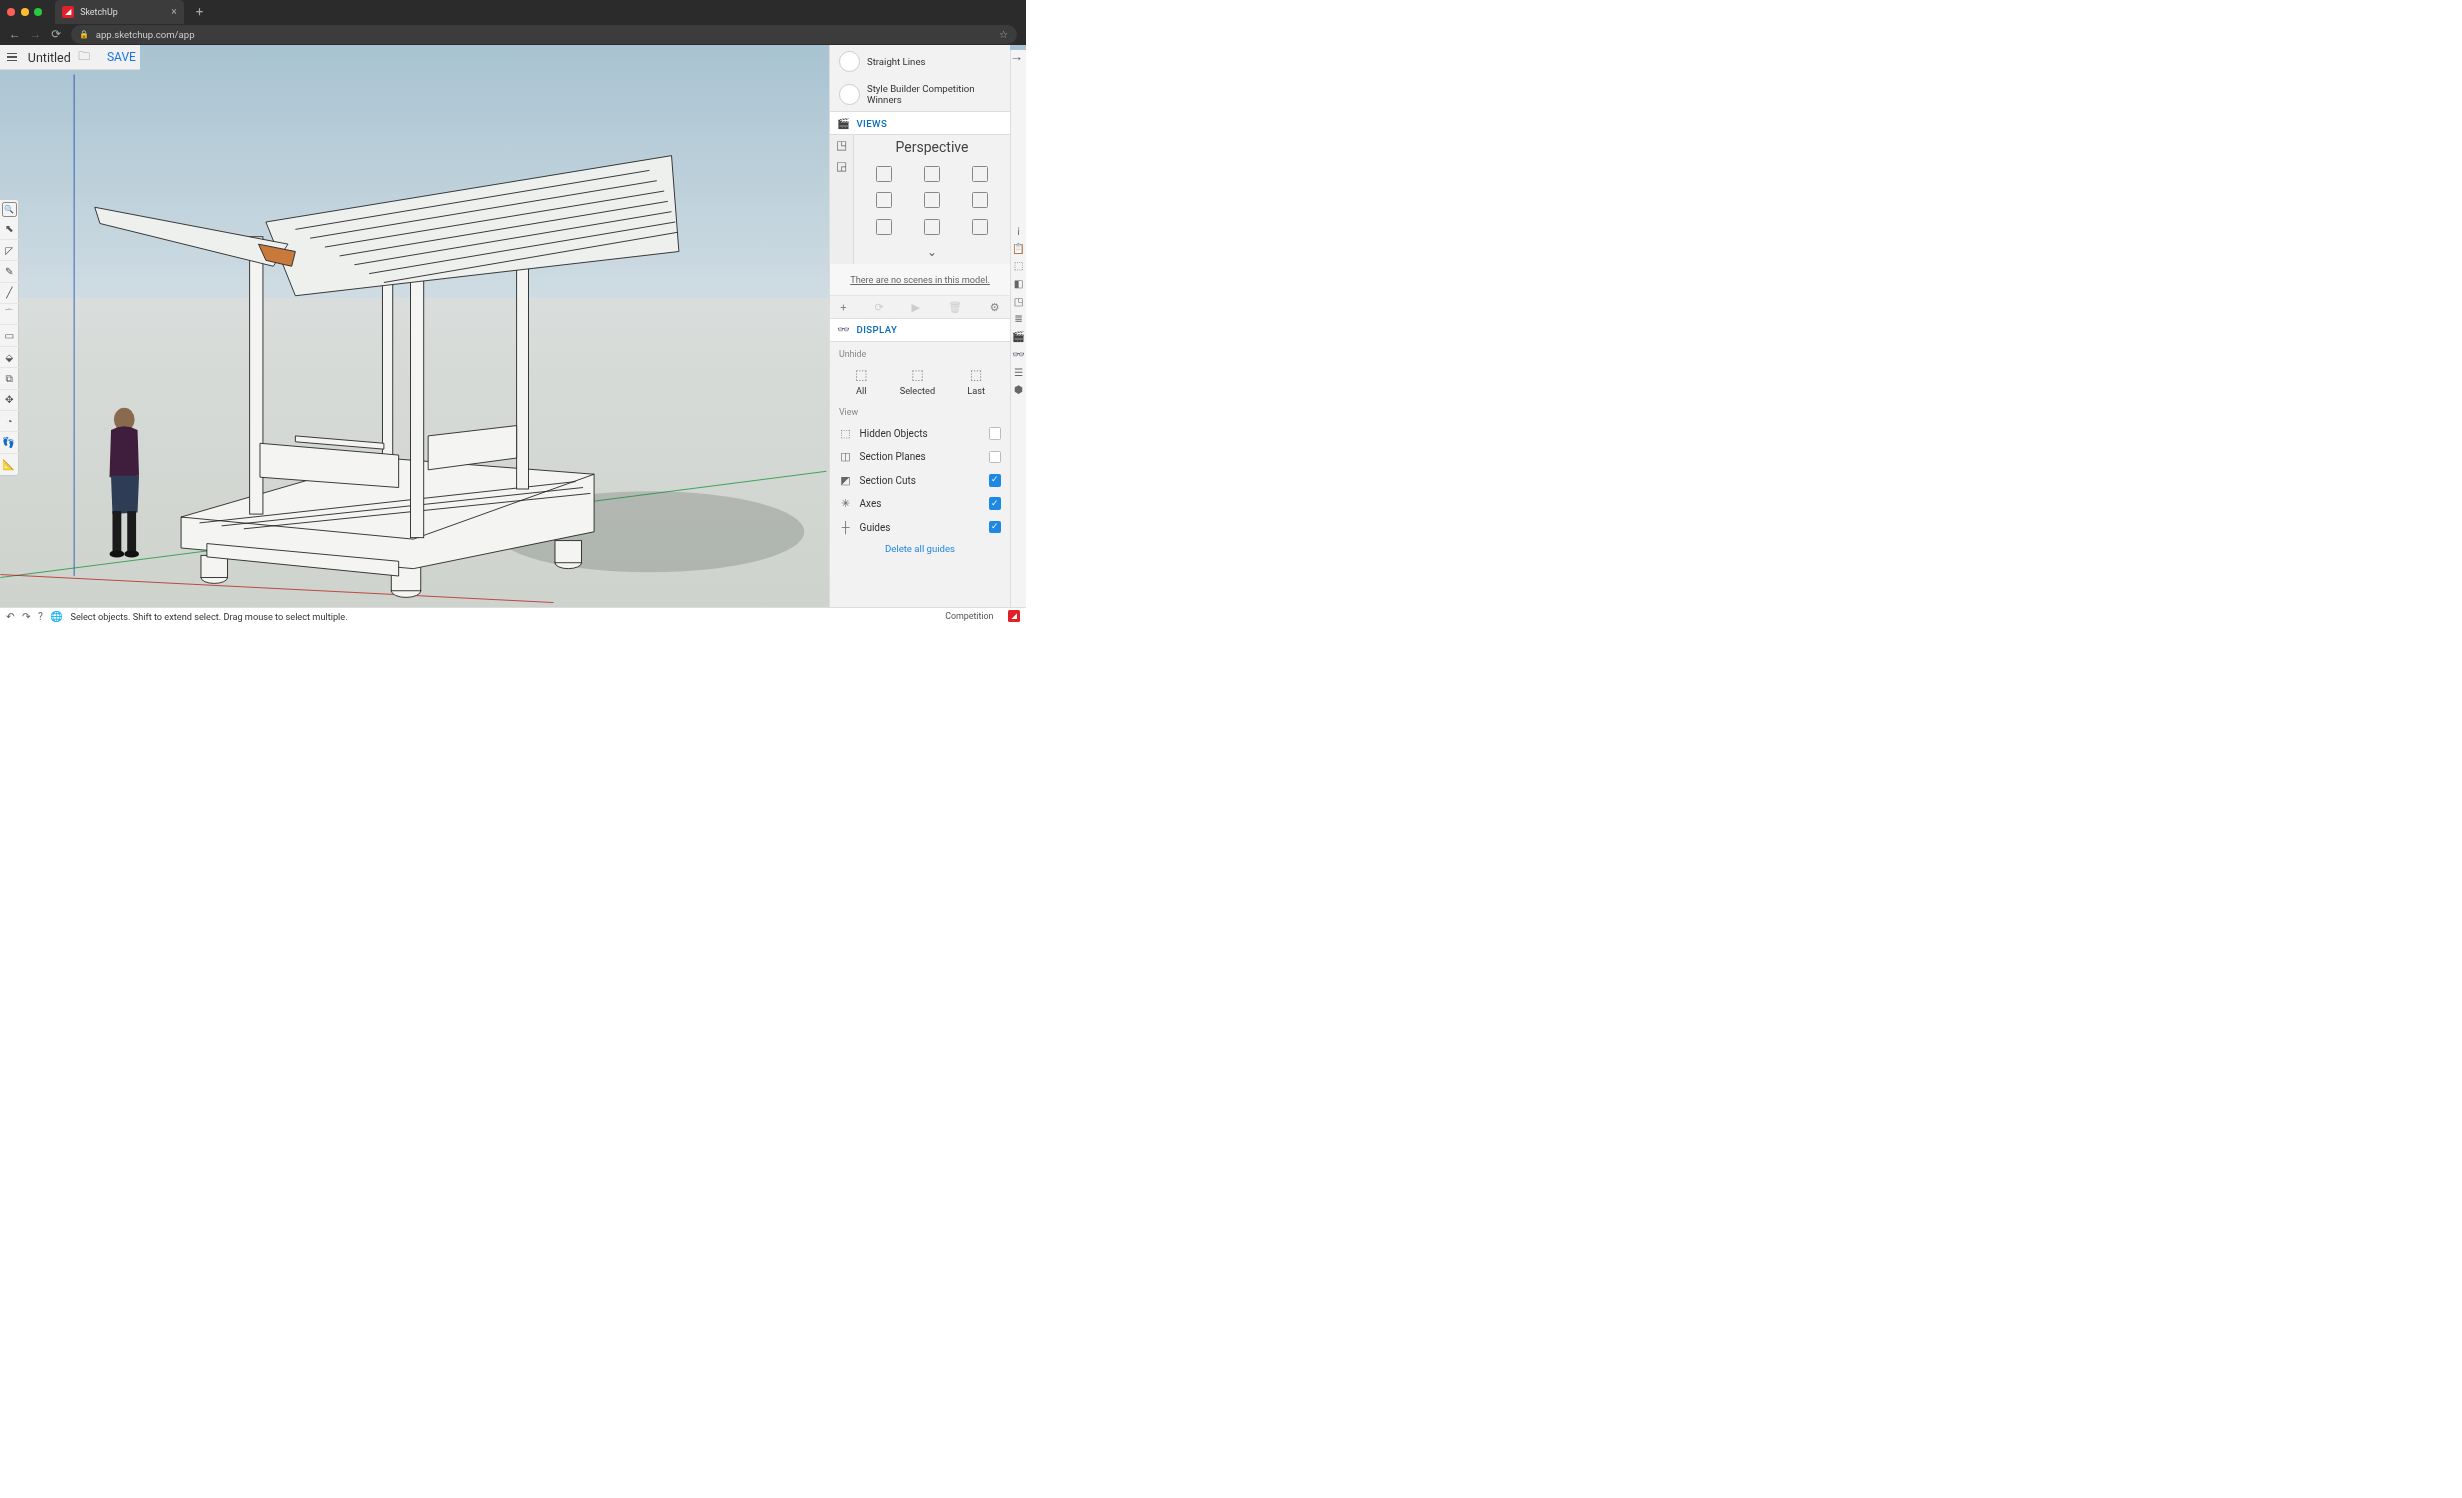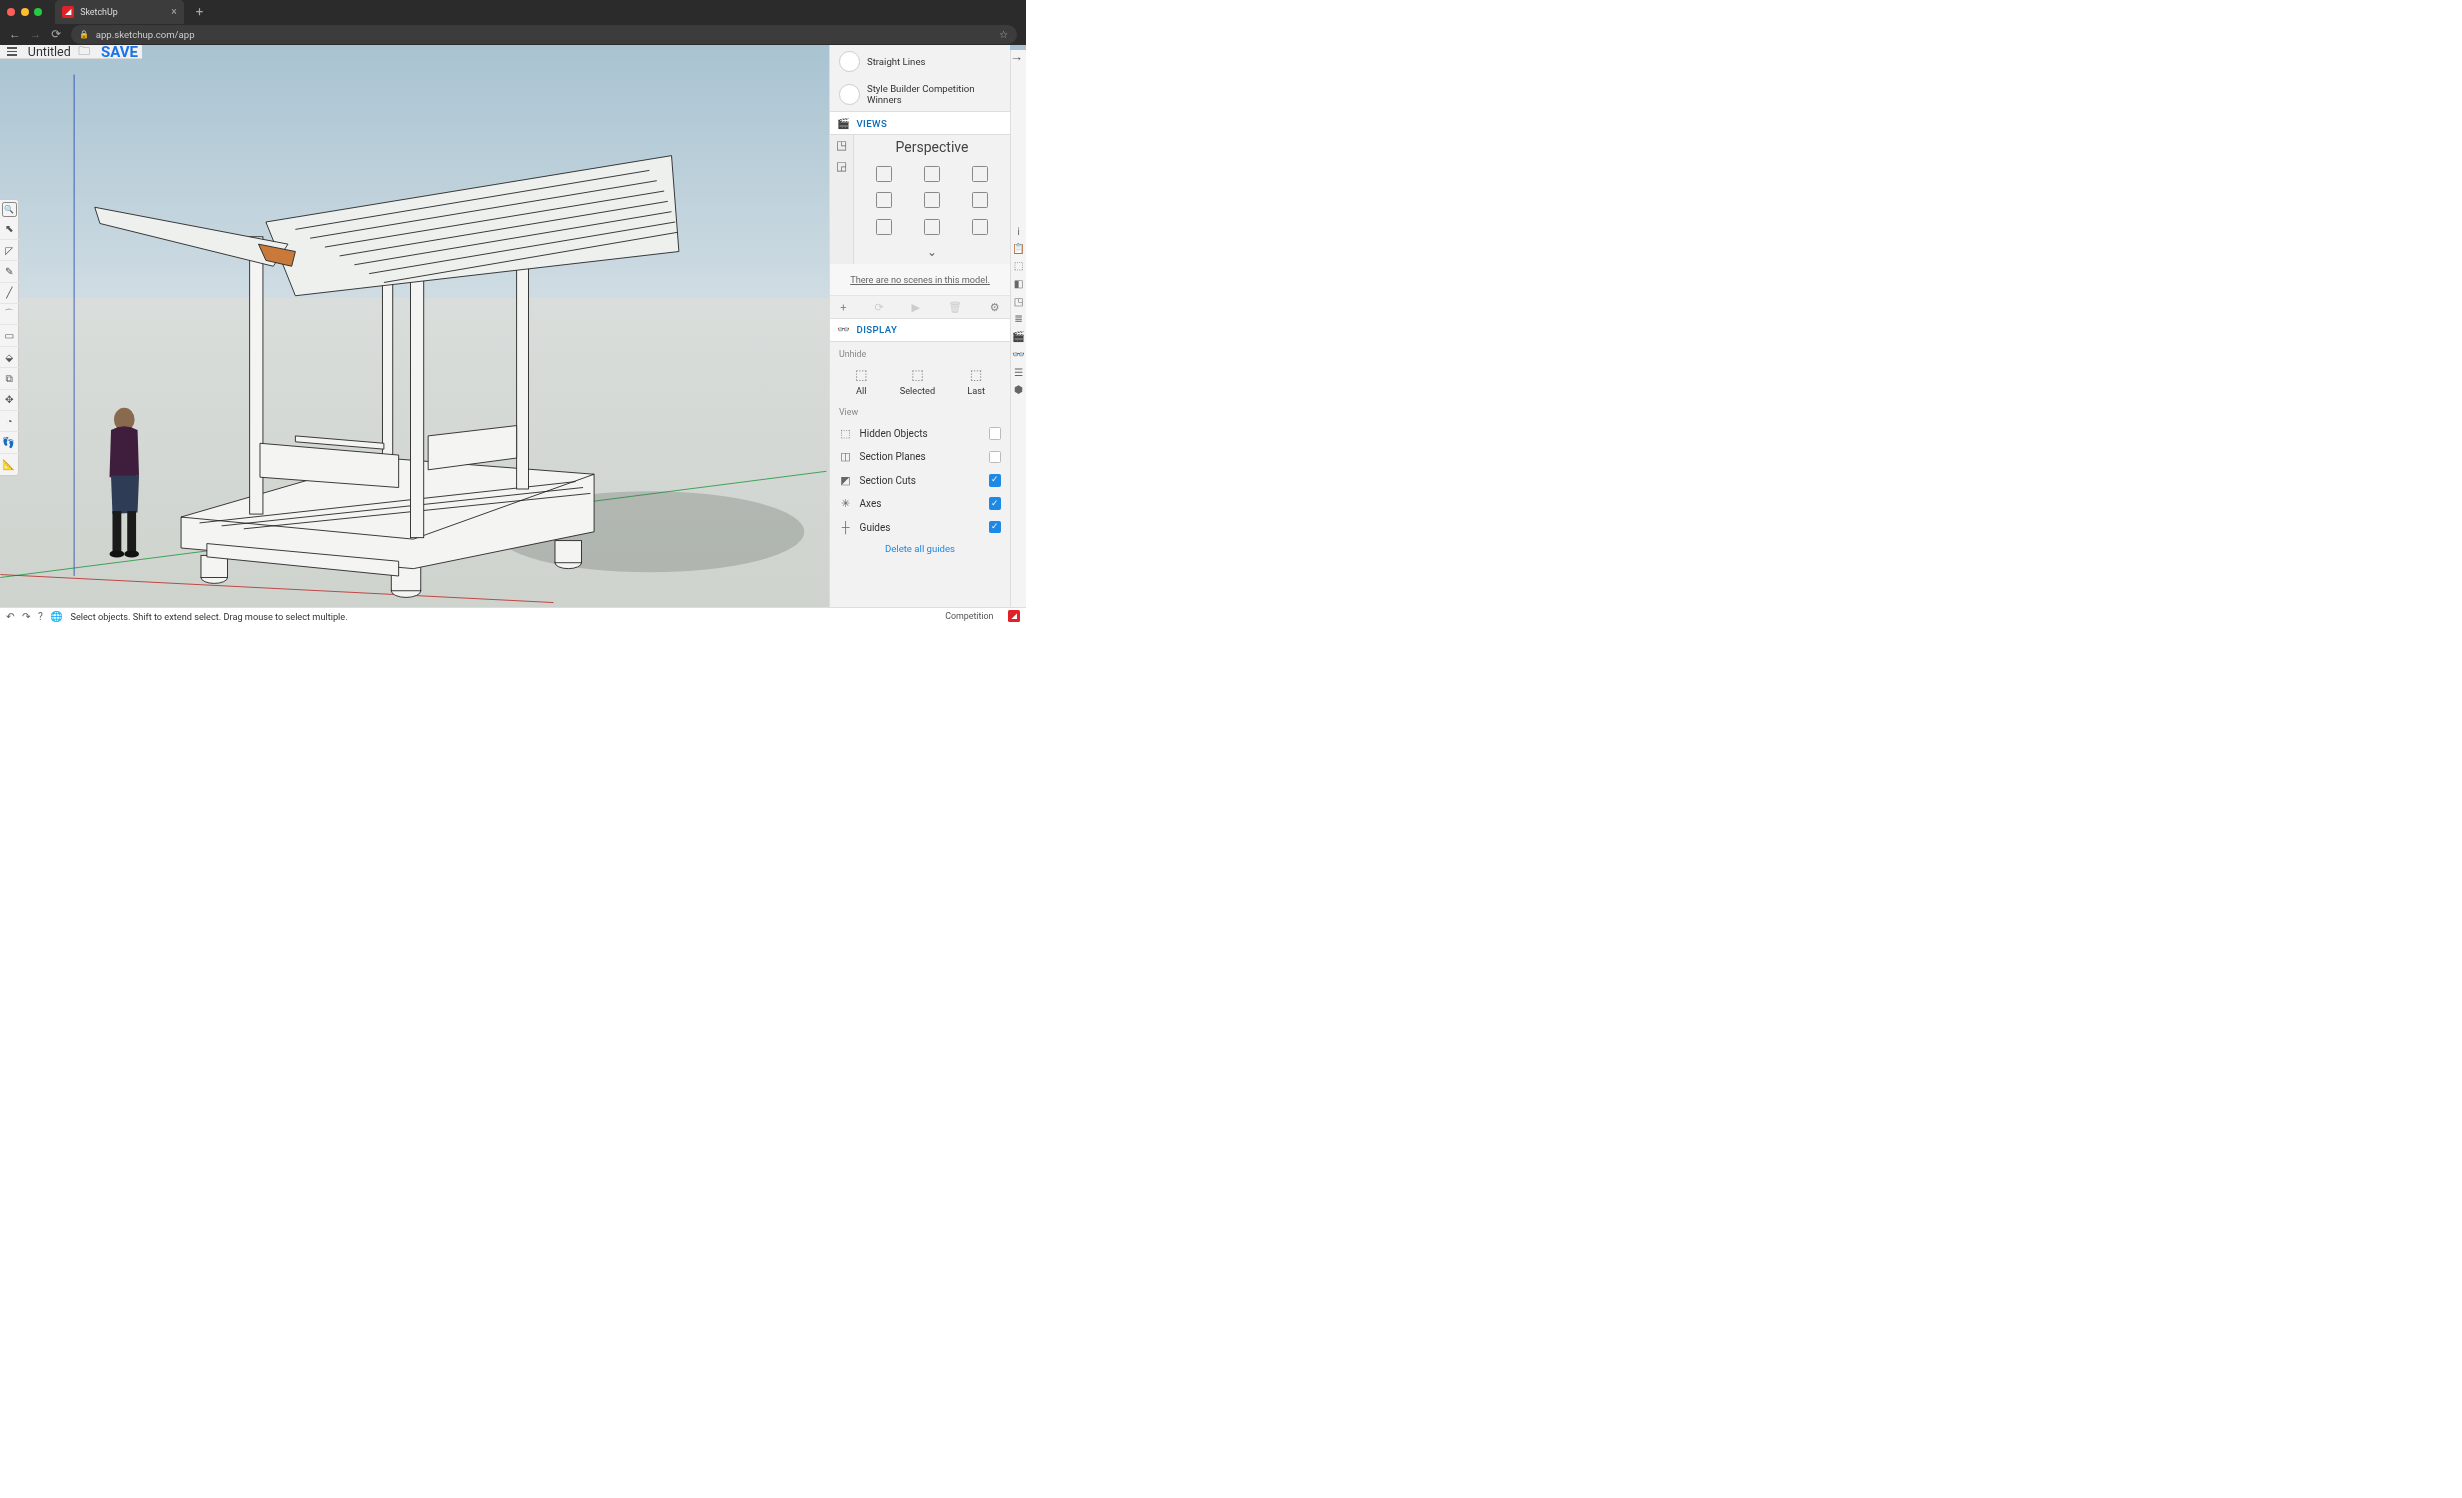--- a/index.html
+++ b/index.html
@@ -20,26 +20,26 @@
 .tab .close { margin-left: auto; color: #aaa; font-size: 10.3px; }
 .newtab { color: #aaa; font-size: 13.3px; margin-left: 7.4px; cursor:pointer; }
 .addr-row { height: 21.4px; display: flex; align-items: center; padding: 0 8.9px; gap: 8.9px; }
 .nav-btn { color: #aaa; font-size: 11.8px; width: 11.8px; text-align:center; }
 .nav-btn.dim { color: #666; }
 .addr-bar { flex: 1; background: #3c3c3c; border-radius: 10.3px; height: 19px; display: flex; align-items: center; padding: 0 8.9px; gap: 5.9px; color: #ccc; font-size: 9.6px; }
 .lock { color: #ccc; font-size: 8px; }
 .star { color: #aaa; font-size: 10.3px; margin-left:auto;}
 
 
-.app-header { position:absolute; top:45px; left:0; height: 14px; background: #f1f1f1; display: flex; align-items: center; padding: 0 4.4px; border-bottom: 0.7px solid #d9d9d9; z-index:10; gap:3px;}
+.app-header { position:absolute; top:45px; left:0; height: 25px; background: #f1f1f1; display: flex; align-items: center; padding: 0 4.4px; border-bottom: 0.7px solid #d9d9d9; z-index:10; gap:3px;}
 .hamburger { width:16px; display:flex; flex-direction:column; gap:2.2px; padding:3px; cursor:pointer;}
 .hamburger span{height:1.5px;background:#555;}
 .doc-title { font-size: 12.5px; color: #333; padding: 0 4.4px; }
 .folder-icon { color: #666; font-size: 11.8px; }
-.save-link { color: #1a73e8; font-size: 15px; font-weight: 700; margin-left: 8px; cursor:pointer;}
+.save-link { color: #1a73e8; font-size: 12px; font-weight: 400; margin-left: 14px; cursor:pointer;}
 .expand-arrow { position:absolute; top:49px; right:3px; color:#555; font-size:13.3px; z-index:20; cursor:pointer;}
 
 
 .viewport { position: absolute; top: 45px; left: 0; right: 0; bottom: 17px; background: linear-gradient(#a8c3d1 0%, #cfdce3 45%, #d9dddb 45%, #cfd3cd 100%); }
 .viewport svg{ position:absolute; top:0; left:0; }
 
 
 .left-toolbar { position: absolute; left: 0; top: 199px; width: 18.5px; background: #f4f4f4; border: 0.7px solid #ccc; border-left:none; border-radius: 0 3px 3px 0; display:flex; flex-direction:column; z-index:15;}
 .lt-btn { width:18.5px; height:21.4px; display:flex;align-items:center;justify-content:center; color:#555; font-size:10.3px; cursor:pointer; border-bottom:0.7px solid #e5e5e5;}
 .lt-btn:last-child{border:none;}

